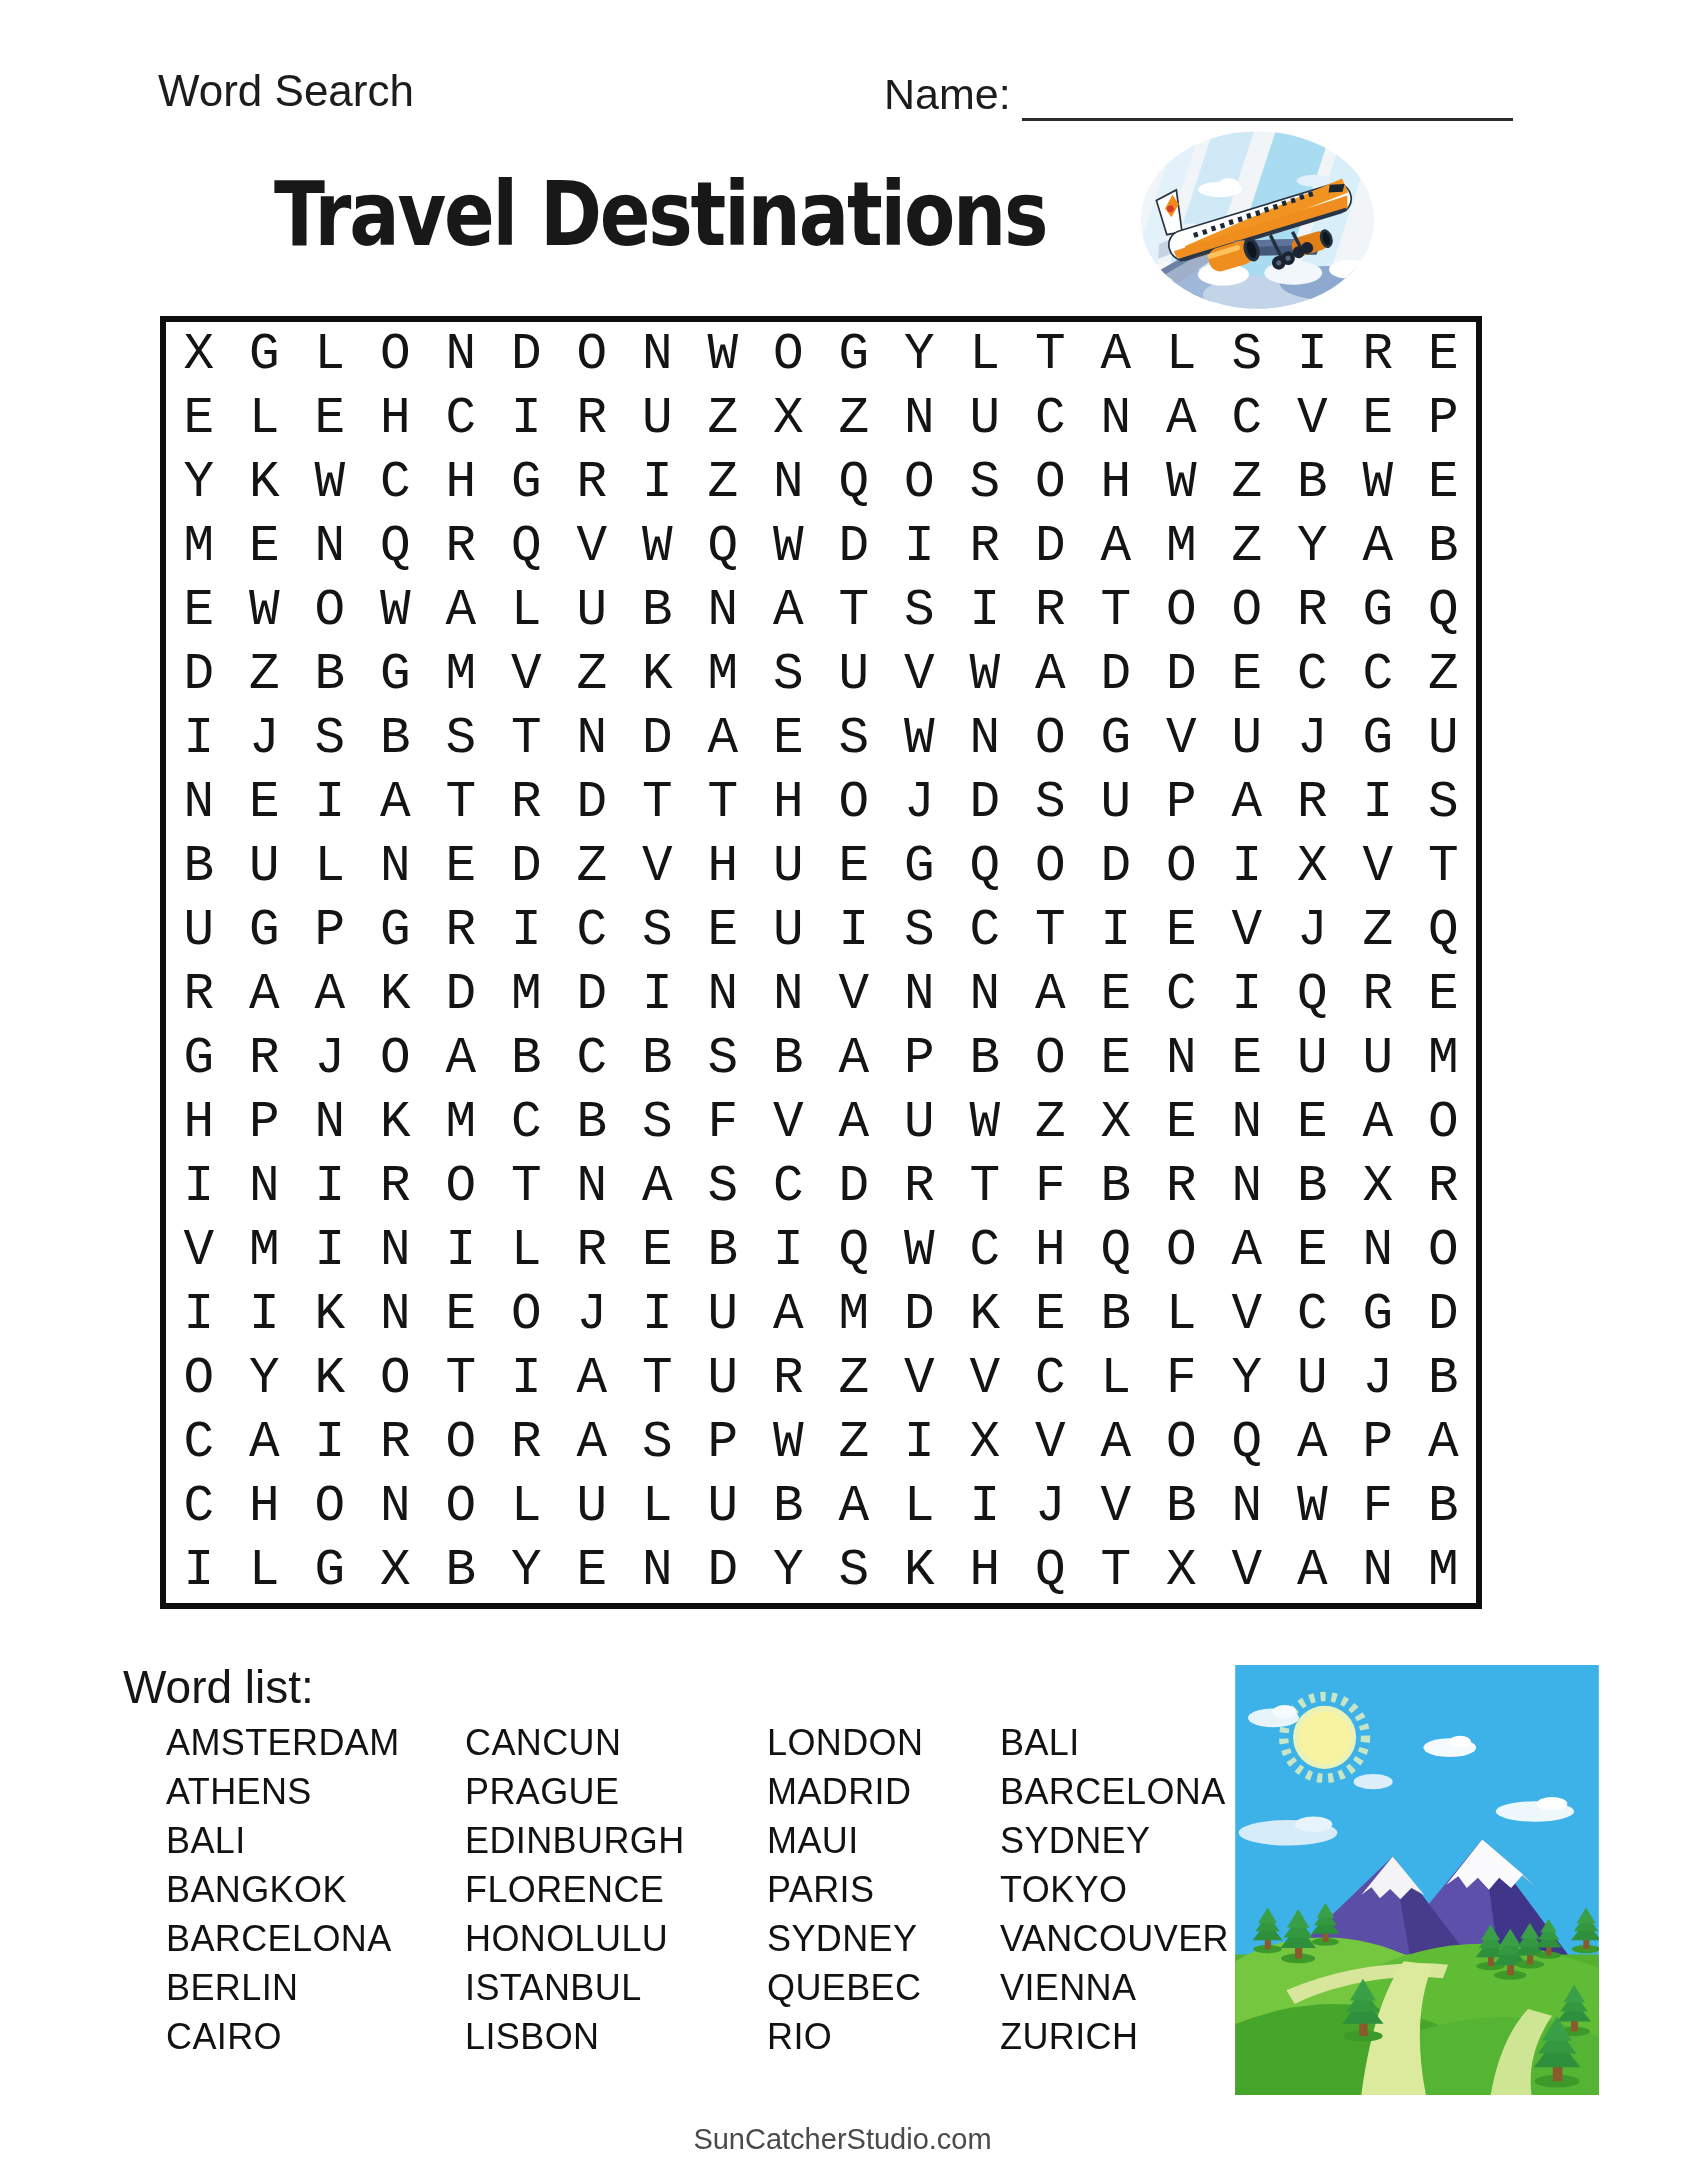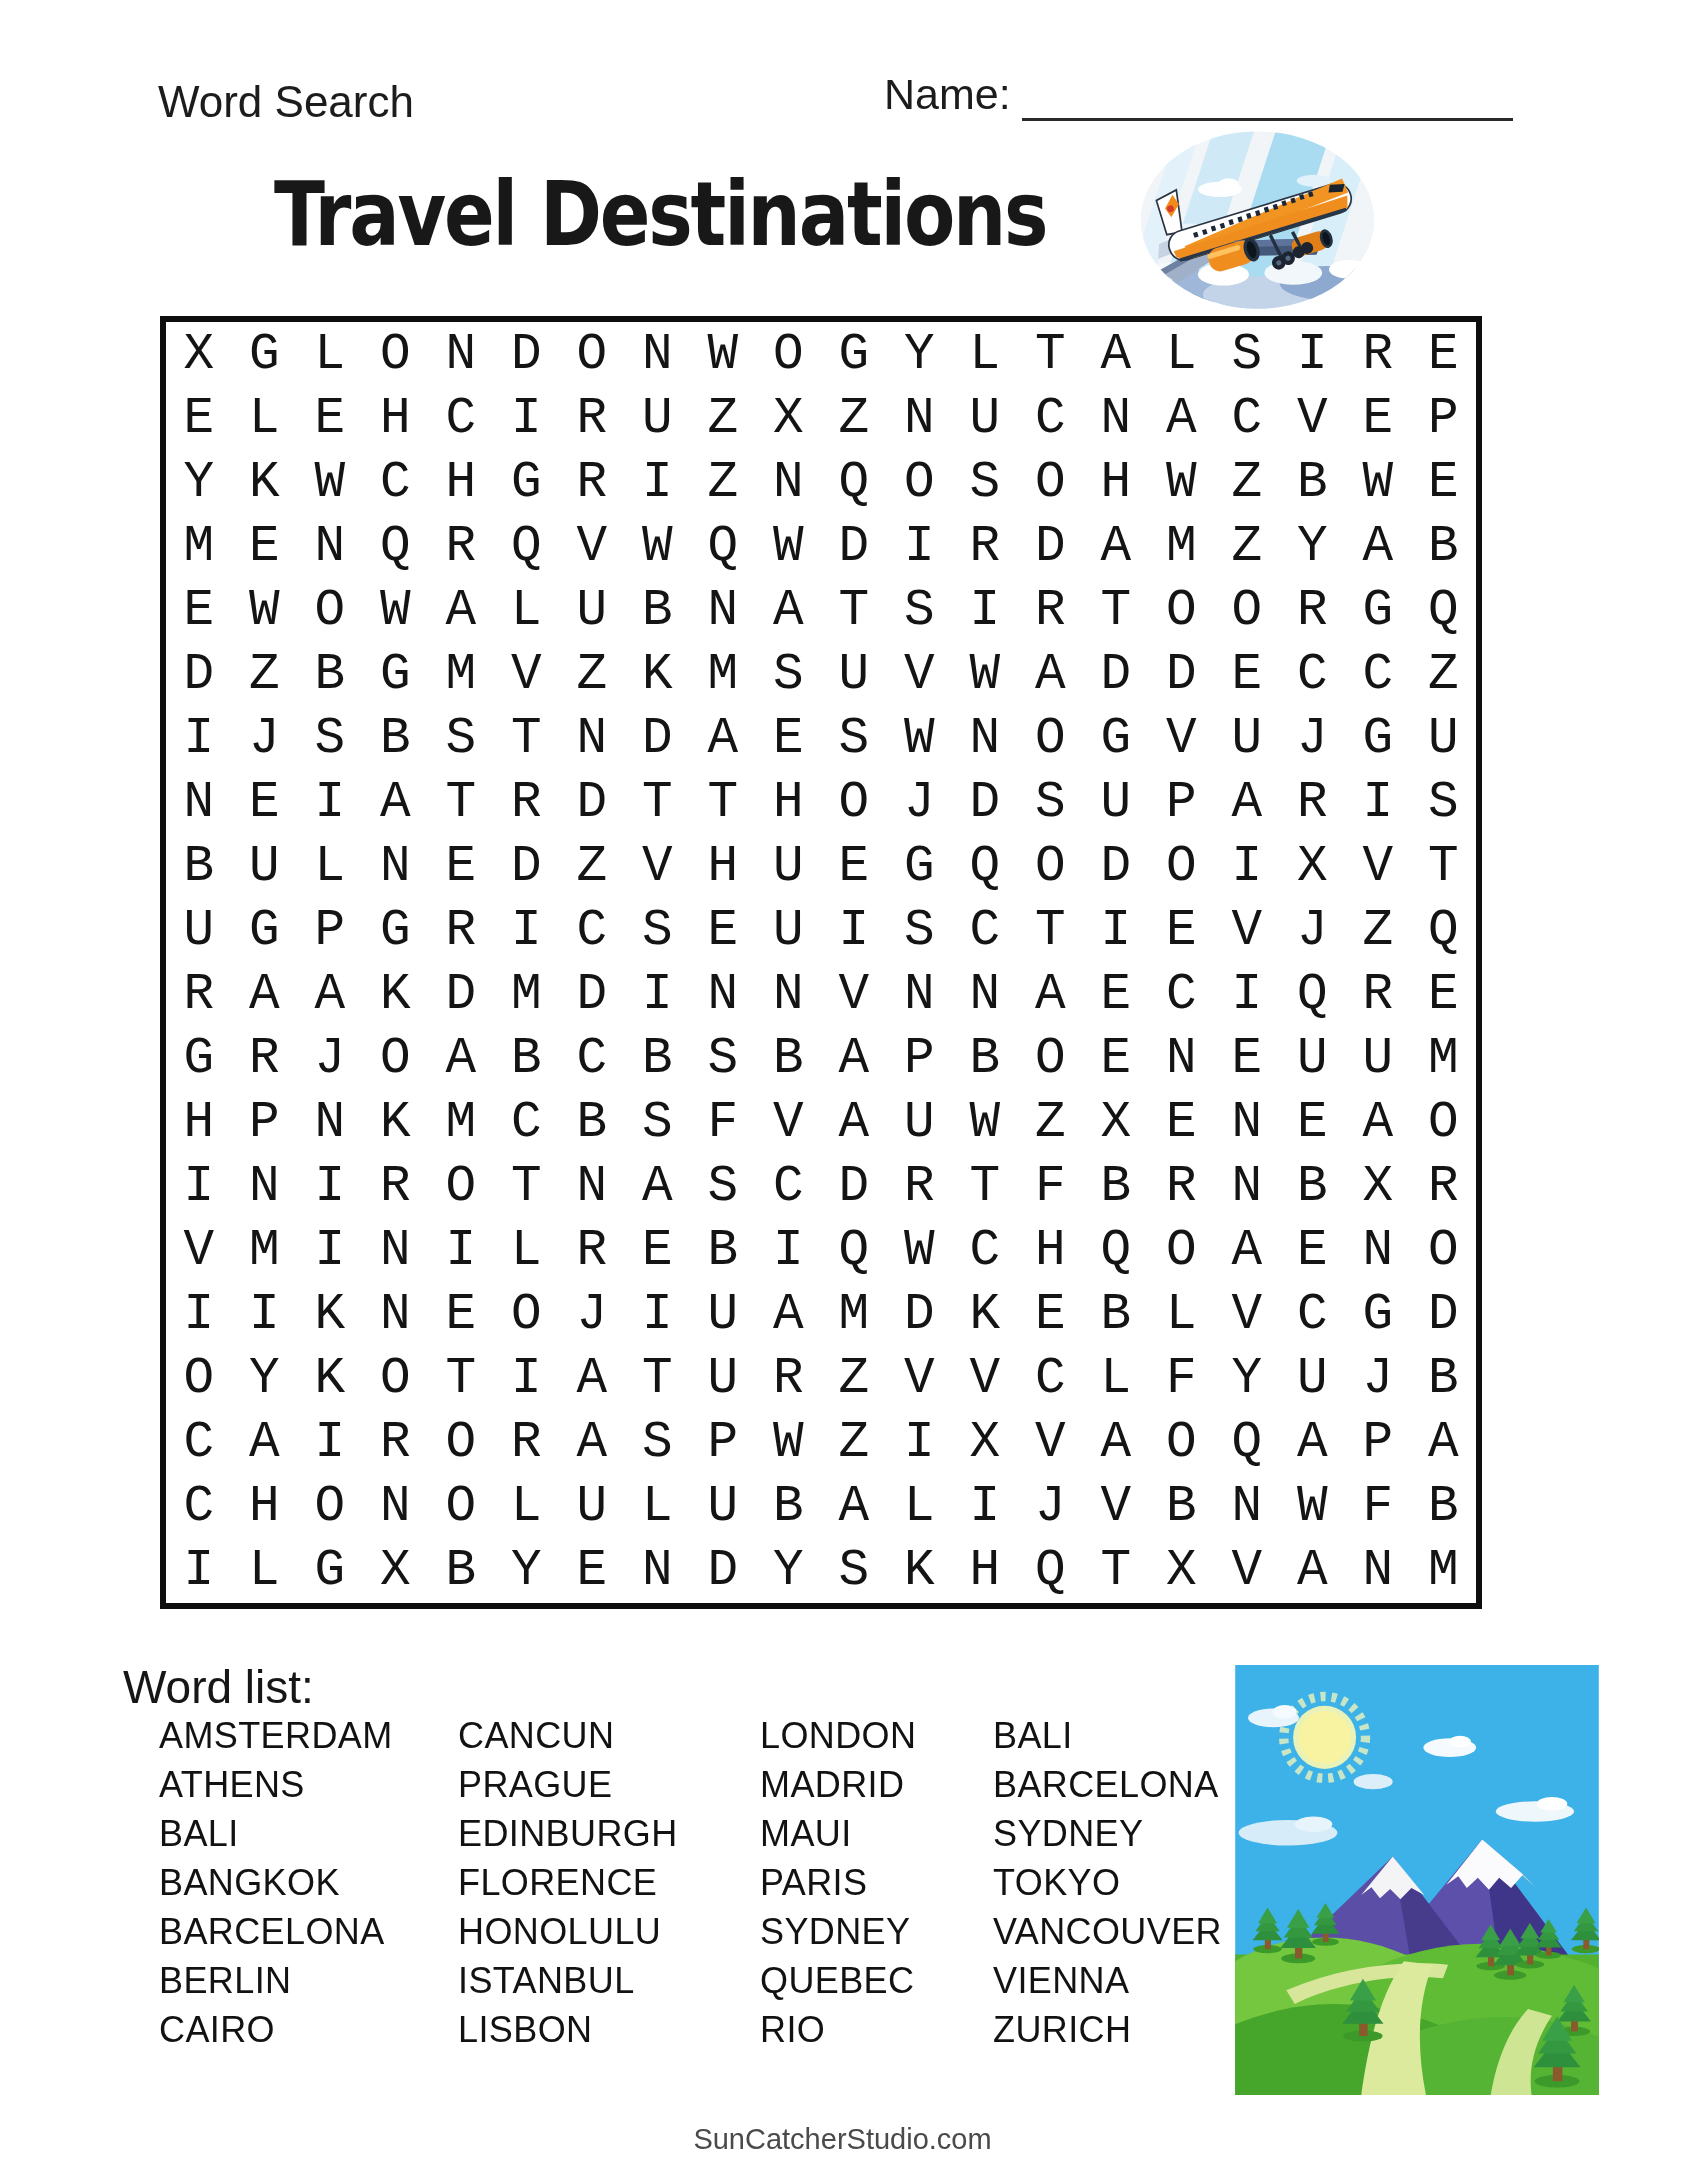--- a/index.html
+++ b/index.html
@@ -1,37 +1,37 @@
 <!DOCTYPE html>
 <html style="font-size:13.6px"><head>
 <meta charset="utf-8">
 <style>
   html,body{margin:0;padding:0;}
   body{
     width:1685px;height:2181px;position:relative;background:#ffffff;
     font-family:"Liberation Sans","DejaVu Sans",sans-serif;color:#1a1a1a;overflow:hidden;
   }
-  .ws-label{position:absolute;left:158px;top:77px;font-size:44px;color:#1c1c1c;}
+  .ws-label{position:absolute;left:158px;top:66px;font-size:44px;color:#1c1c1c;}
   .name-label{position:absolute;left:884px;top:70px;font-size:43px;color:#1c1c1c;}
   .name-line{position:absolute;left:1022px;top:82px;width:491px;height:36px;border-bottom:3.4px solid #2b2b2b;}
   .title{
     position:absolute;left:274px;top:162px;margin:0;white-space:nowrap;
     font-family:"DejaVu Sans",sans-serif;font-weight:bold;font-size:89px;letter-spacing:-2.6px;
     color:#181818;transform:scaleX(.84);transform-origin:left top;
   }
   .plane{position:absolute;left:1138px;top:128px;}
   .grid{
     position:absolute;left:160px;top:316px;width:1322px;height:1293px;box-sizing:border-box;
     border:6px solid #0e0e0e;display:grid;grid-template-columns:repeat(20,1fr);grid-template-rows:repeat(20,1fr);
     font-family:"Liberation Mono","DejaVu Sans Mono",monospace;font-size:51px;color:#141414;background:#fff;
   }
   .grid .cell{display:flex;align-items:center;justify-content:center;user-select:none;}
   .wl-heading{position:absolute;left:123px;top:1644px;font-size:46px;color:#161616;margin-top:16px;}
   .word-columns ul{
-    position:absolute;top:1710px;margin:1px;padding:0;list-style:none;
+    position:absolute;top:1710px;margin:8px;padding:0;list-style:none;
     font-size:36px;line-height:49px;color:#121212;letter-spacing:0.4px;
   }
   .word-columns ul:nth-of-type(1){left:158px;}
   .word-columns ul:nth-of-type(2){left:457px;}
   .word-columns ul:nth-of-type(3){left:759px;}
   .word-columns ul:nth-of-type(4){left:992px;}
   .landscape{position:absolute;left:1235px;top:1665px;}
   .footer{position:absolute;left:0;top:2123px;width:100%;text-align:center;font-size:29px;color:#4a4a4a;}
 </style>
 </head>

